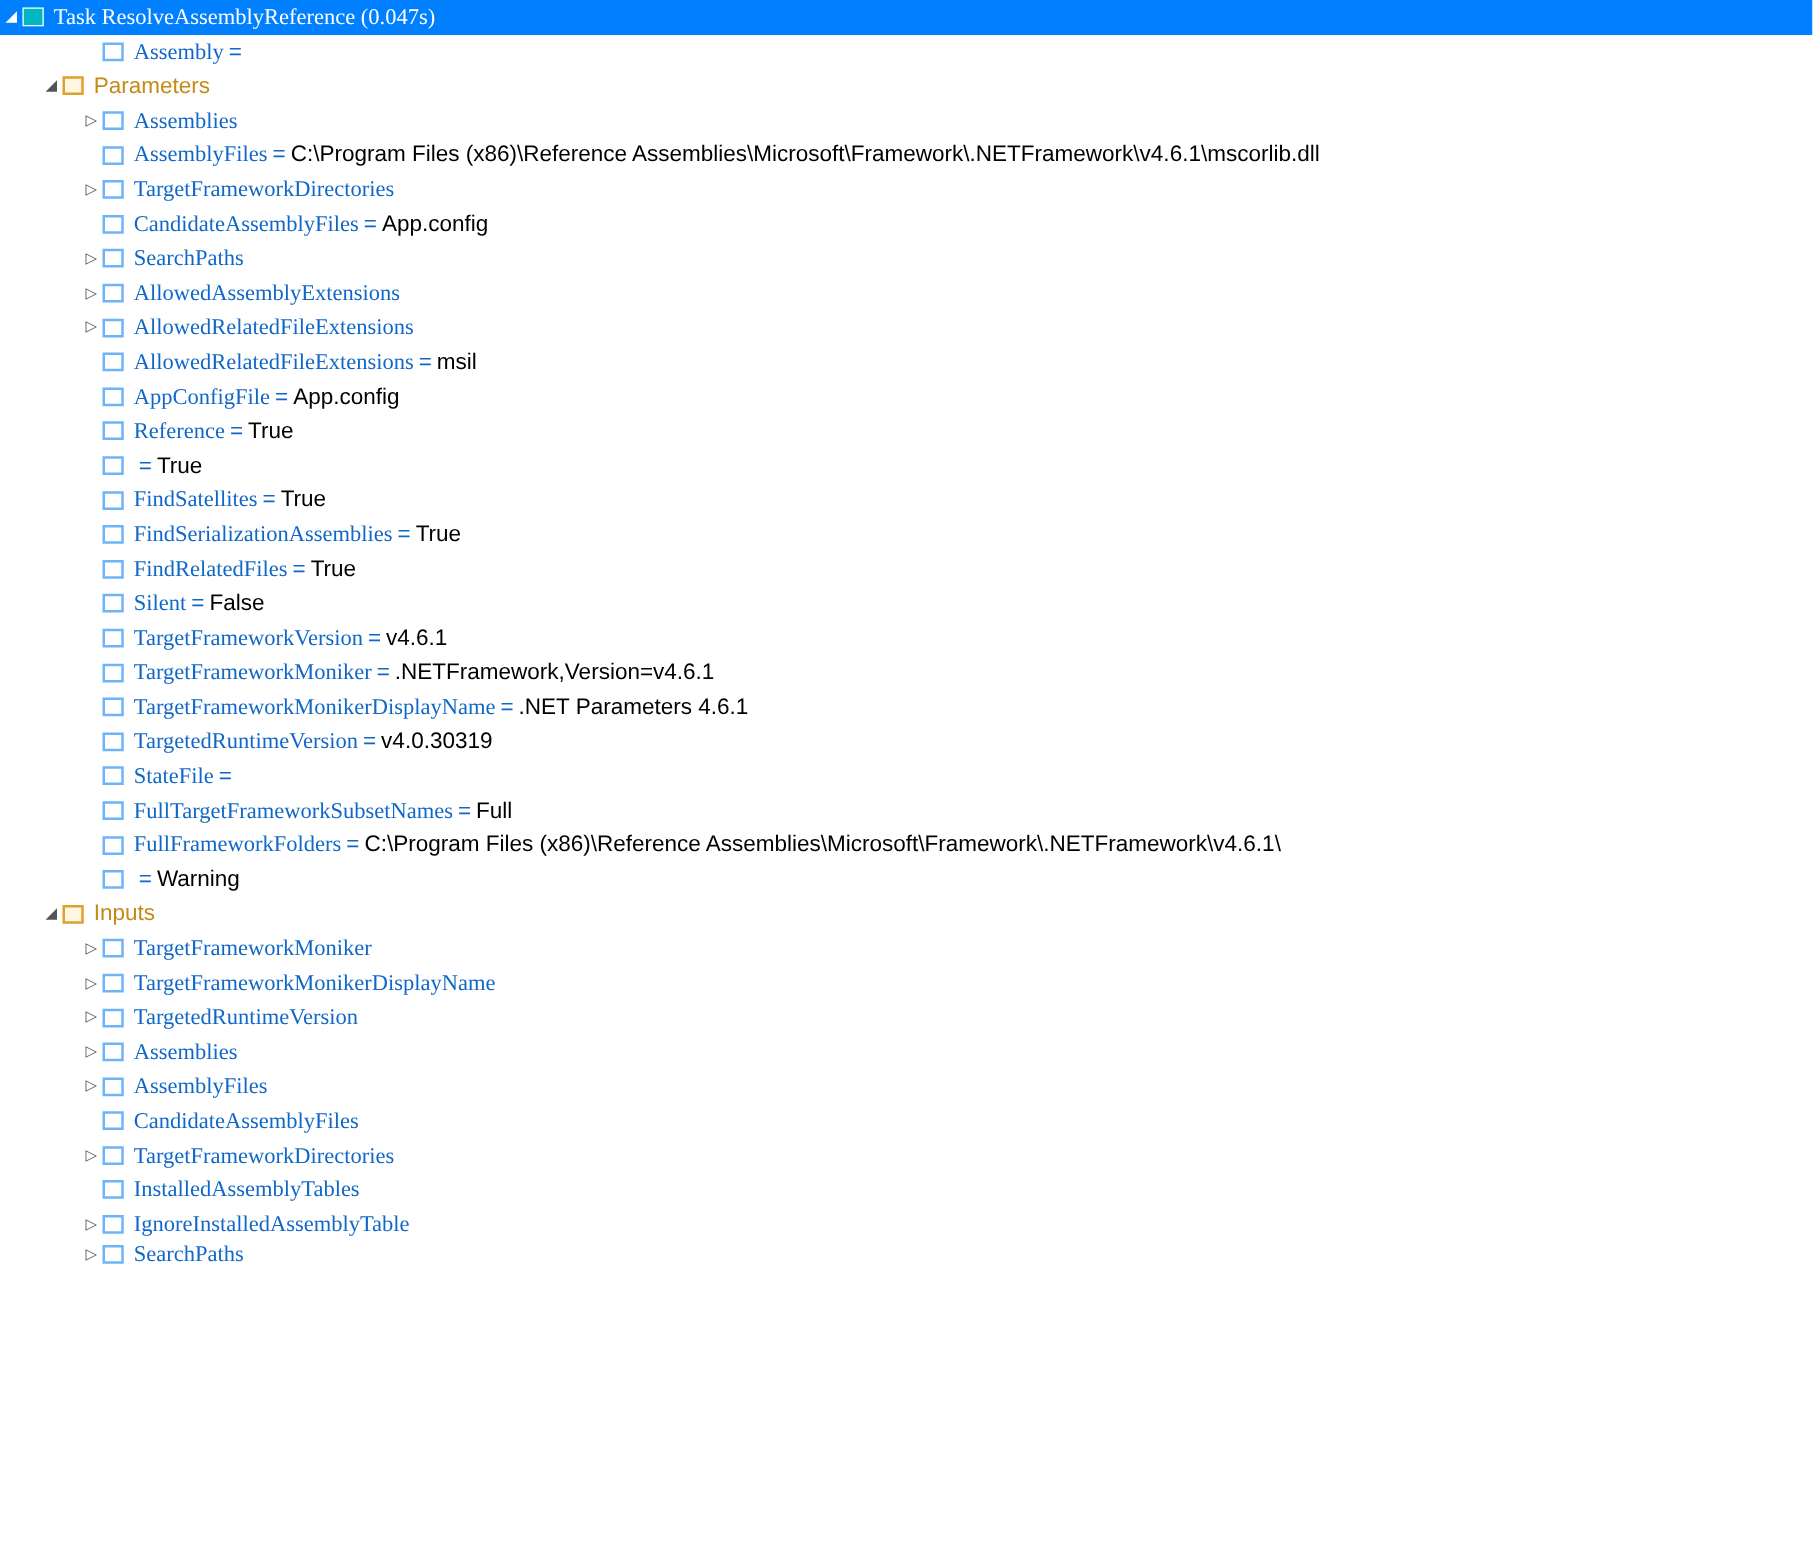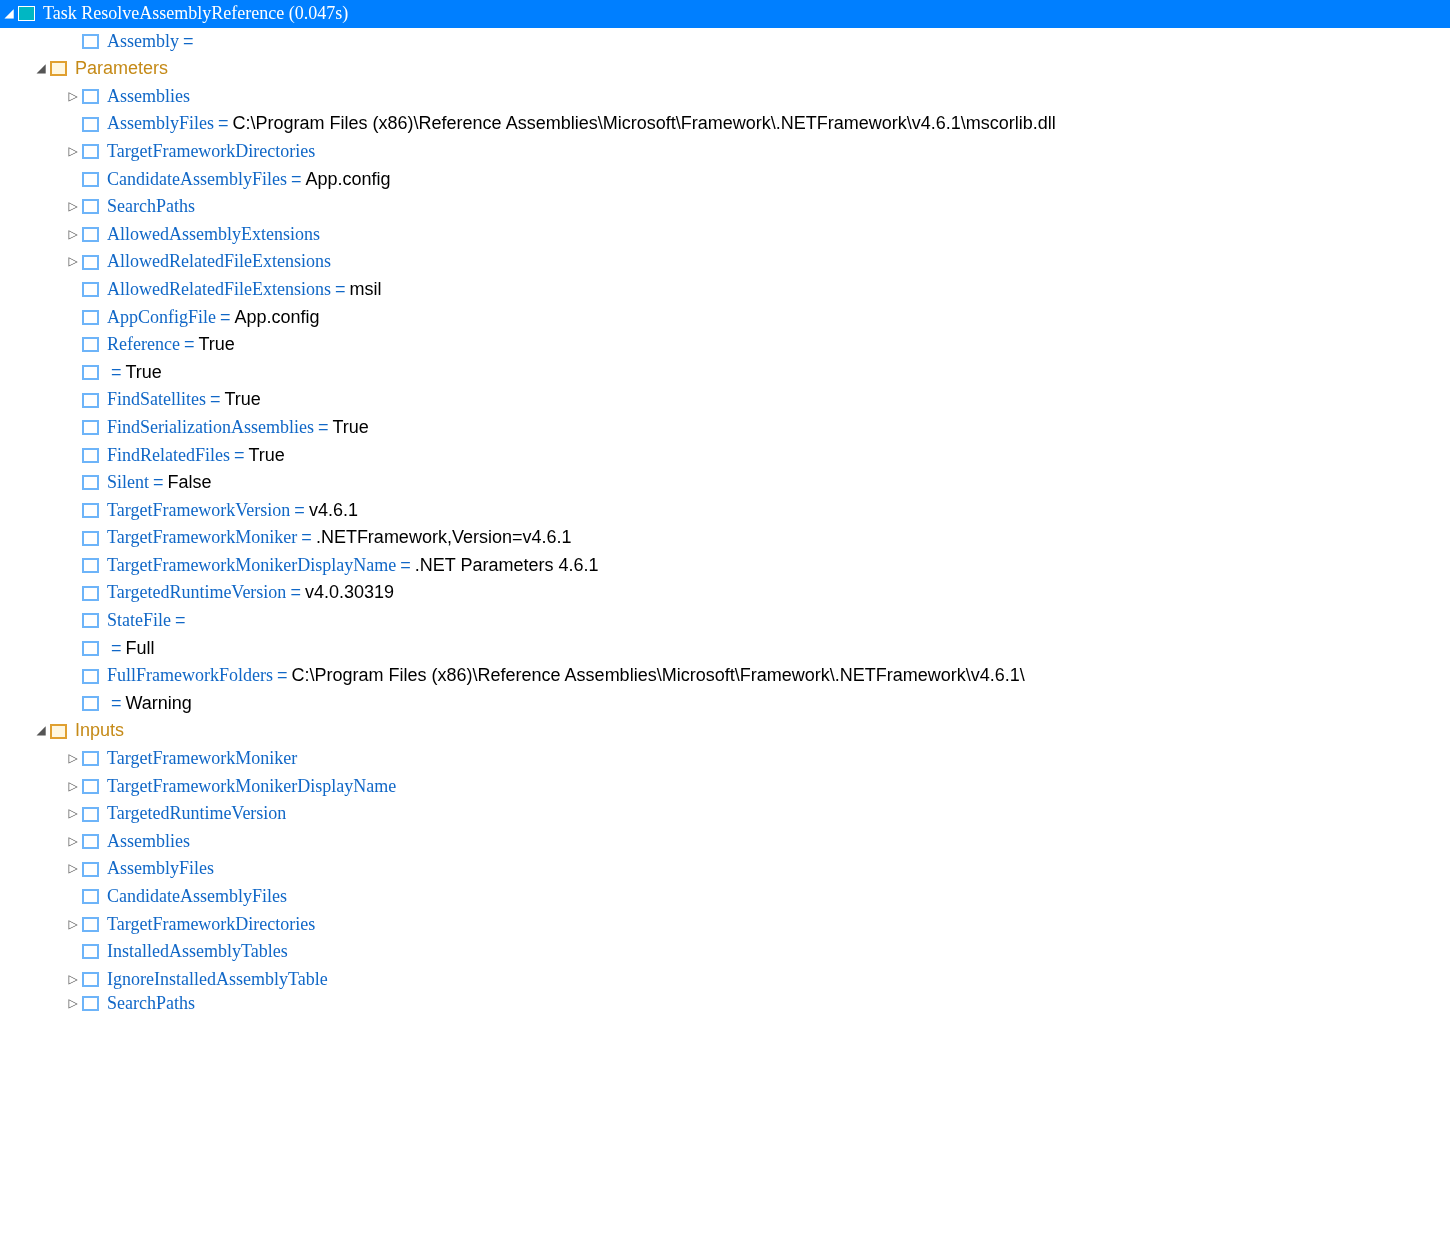--- a/index.html
+++ b/index.html
@@ -257,20 +257,21 @@
       <span class="glyph empty">▷</span>
       <span class="icon icon-param"></span>
       <span class="key">StateFile</span>
       <span class="eq">=</span>
     </div>
     <div class="row">
       <span class="indent"></span>
       <span class="indent"></span>
       <span class="glyph empty">▷</span>
       <span class="icon icon-param"></span>
+      <span class="key">FullTargetFrameworkSubsetNames</span>
       <span class="eq">=</span>
       <span class="val">Full</span>
     </div>
     <div class="row">
       <span class="indent"></span>
       <span class="indent"></span>
       <span class="glyph empty">▷</span>
       <span class="icon icon-param"></span>
       <span class="key">FullFrameworkFolders</span>
       <span class="eq">=</span>

